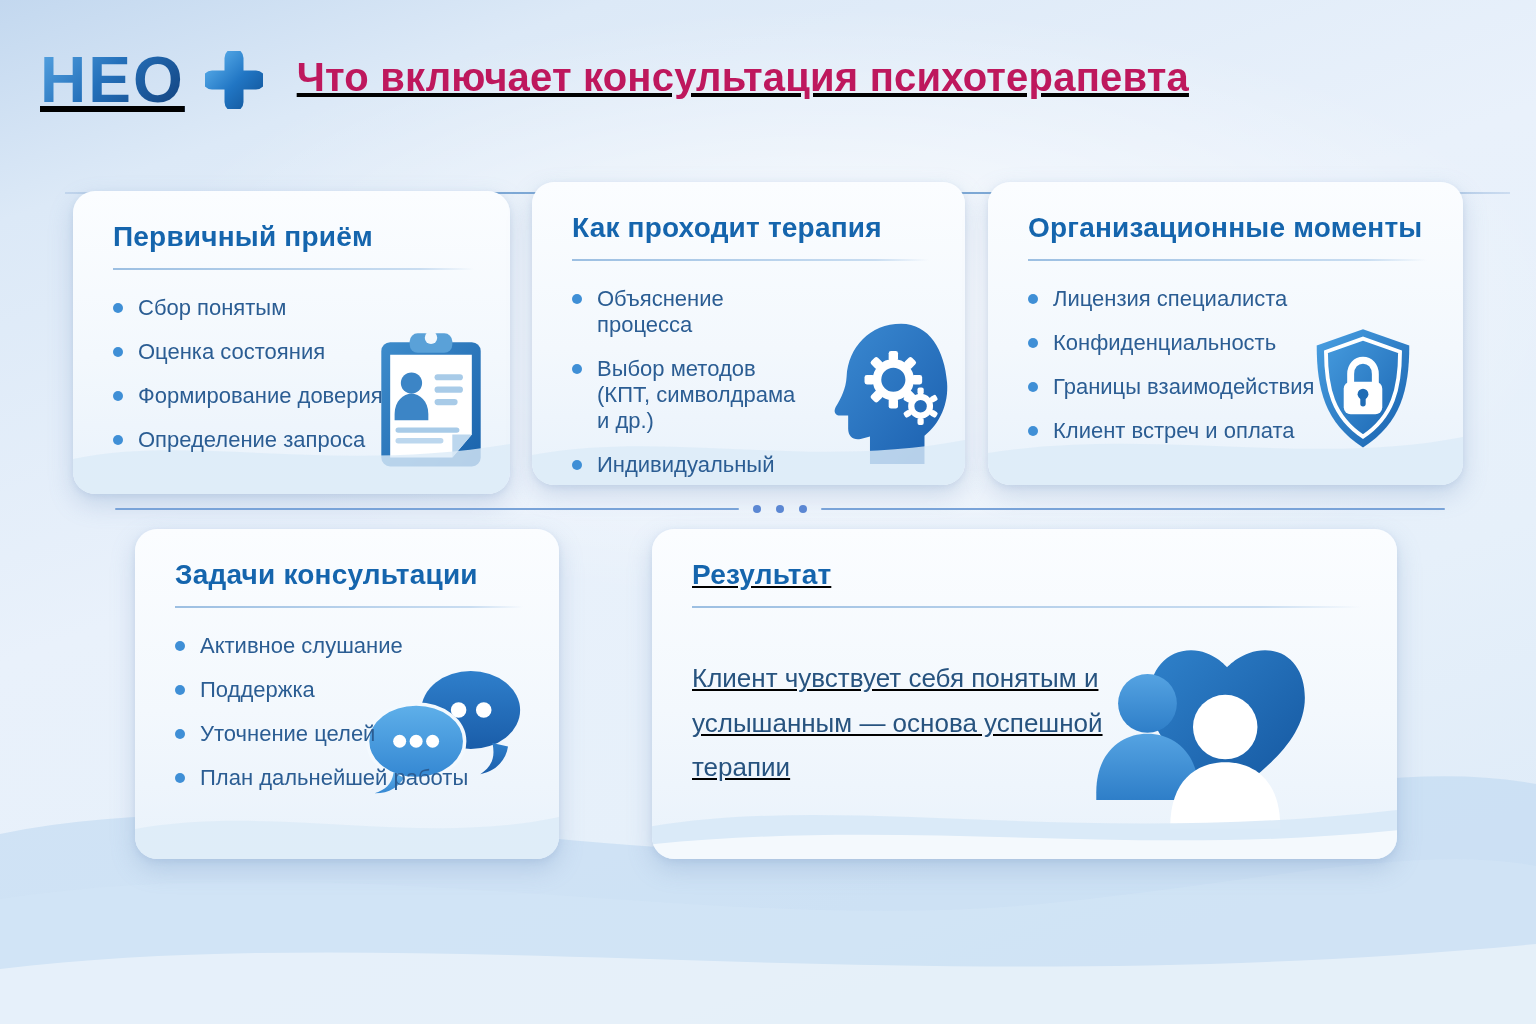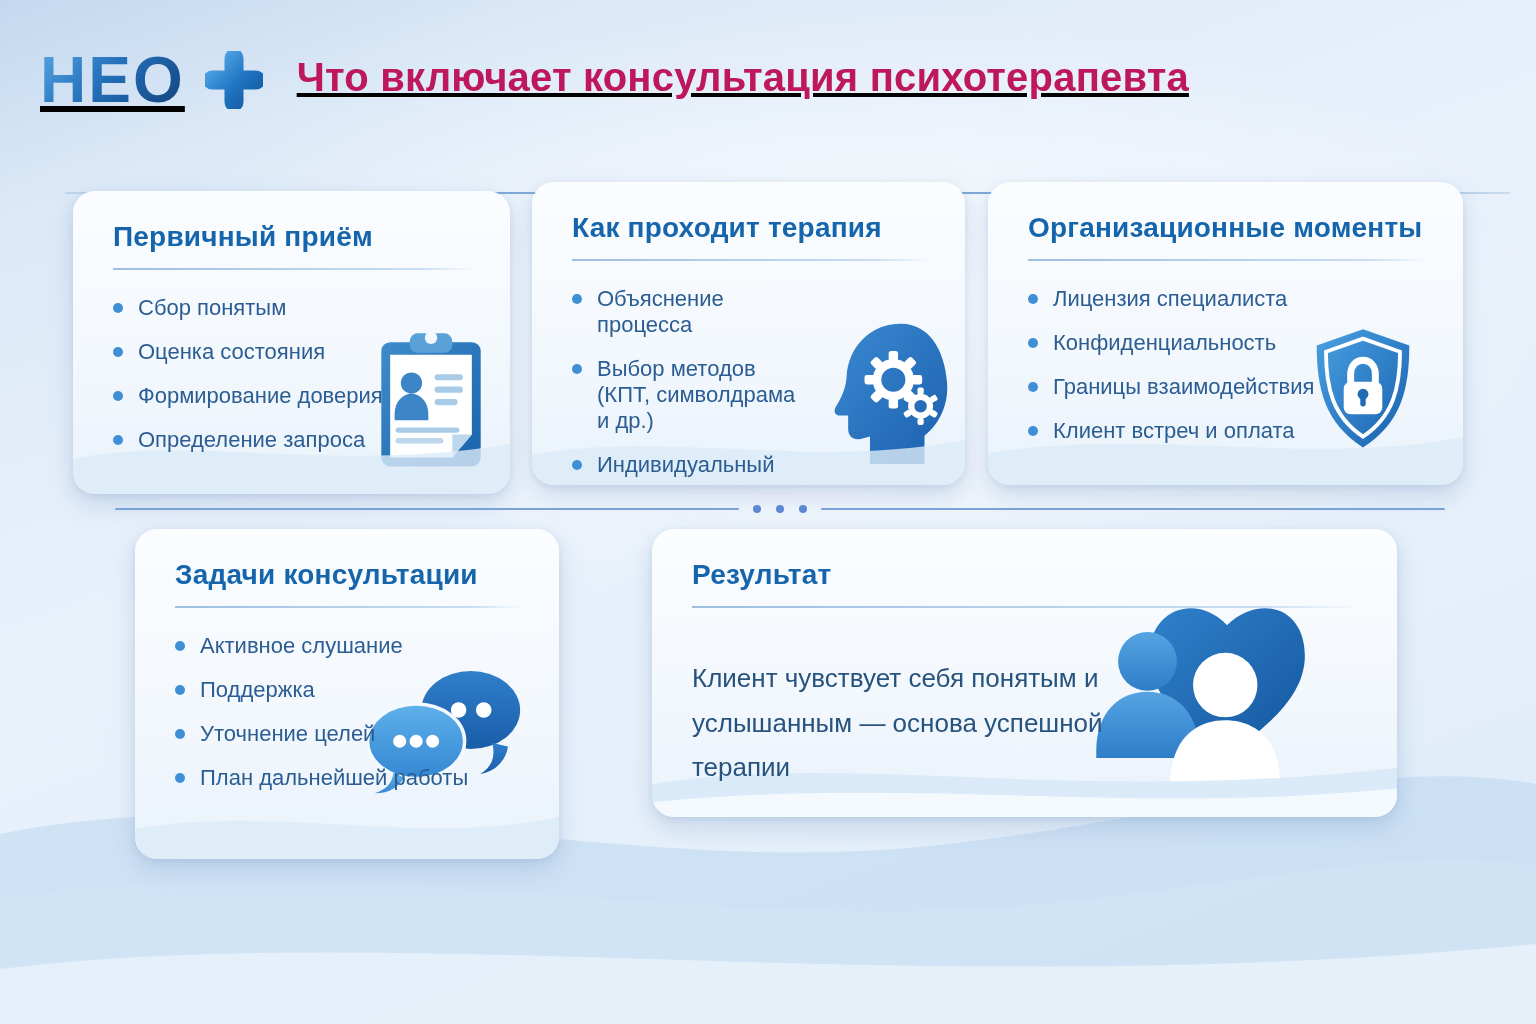--- a/index.html
+++ b/index.html
@@ -50,21 +50,21 @@
     font-size:22px; font-weight:500; color:#2b5d93; line-height:1.18; min-height:26px;}
   .dot{ width:10px; height:10px; border-radius:50%; background:#3f8fd6;
     margin:8px 15px 0 0; flex:none; }
   .card-wave{ position:absolute; left:0; bottom:0; width:100%; height:90px; z-index:1; }
   .card-icon{ position:absolute; z-index:1; }
 
   .card--primary{ left:73px;  top:166px; width:437px; height:303px;margin-top:25px; }
   .card--therapy{ left:532px; top:182px; width:433px; height:303px; }
   .card--org{     left:988px; top:182px; width:475px; height:303px; }
   .card--tasks{   left:135px; top:529px; width:424px; height:330px; }
-  .card--result{  left:652px; top:529px; width:745px; height:288px; }
+  .card--result{  left:652px; top:529px; width:745px; height:330px;text-decoration:underline; }
 
   .card--therapy .bullets{ padding-right:118px; }
   .card--primary .bullets{ padding-right:40px; }
 
   .icon-clipboard{ right:22px; bottom:24px; width:114px; height:142px; }
   .icon-head{ right:12px; bottom:18px; width:124px; height:148px; }
   .icon-shield{ right:46px; bottom:24px; width:108px; height:146px; }
   .icon-chat{ right:28px; bottom:64px; width:176px; height:130px; }
   .icon-people{ right:58px; bottom:30px; width:256px; height:200px; }
 

